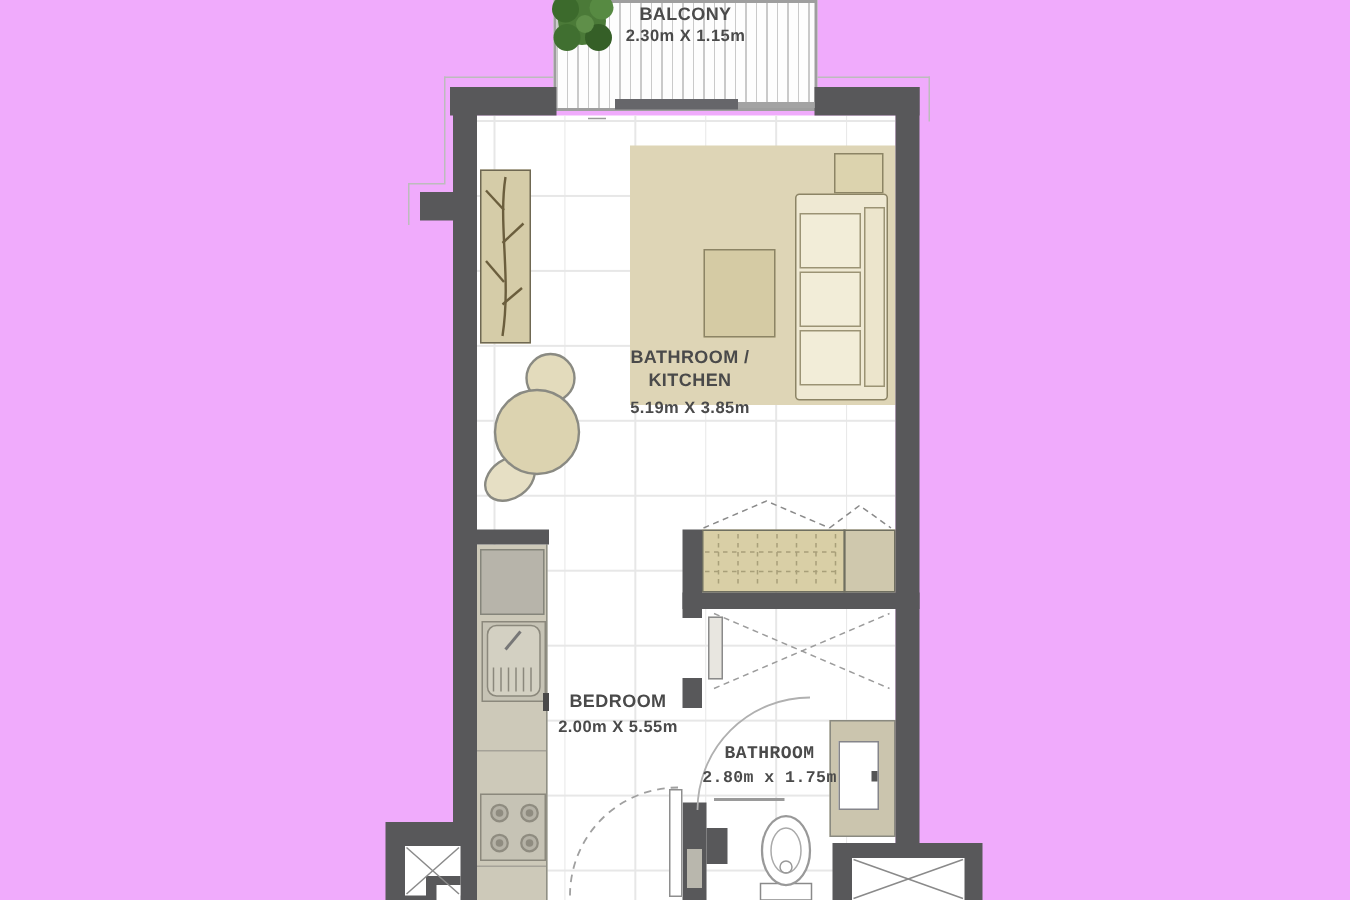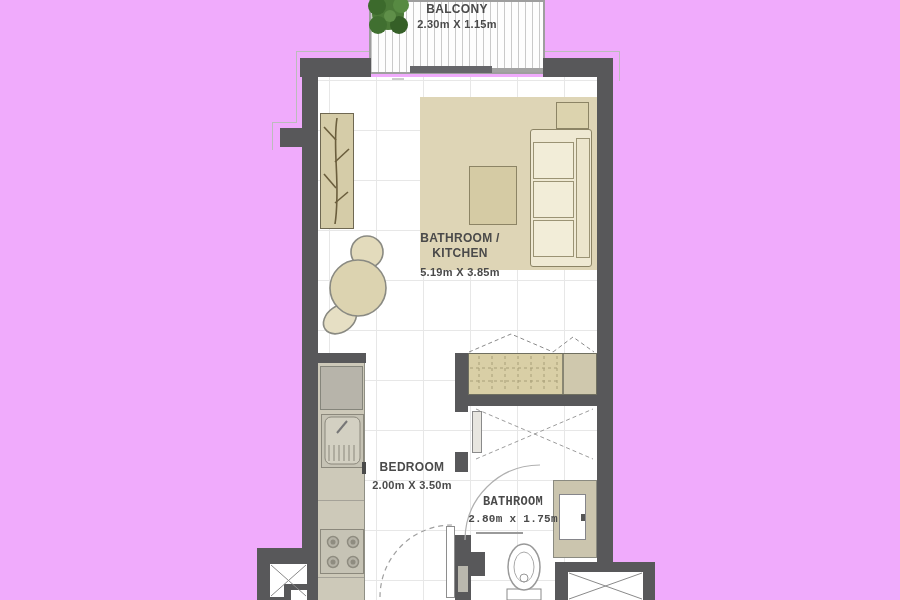--- a/index.html
+++ b/index.html
@@ -185,18 +185,18 @@
   </svg>
 
   <div class="label lbl12" style="left:369px;top:2px;width:176px;">BALCONY</div>
   <div class="label lbl11" style="left:369px;top:18px;width:176px;">2.30m X 1.15m</div>
 
   <div class="label lbl12" style="left:398px;top:231px;width:124px;">BATHROOM /</div>
   <div class="label lbl12" style="left:398px;top:246px;width:124px;">KITCHEN</div>
   <div class="label lbl11" style="left:398px;top:266px;width:124px;">5.19m X 3.85m</div>
 
   <div class="label lbl12" style="left:357px;top:460px;width:110px;">BEDROOM</div>
-  <div class="label lbl11" style="left:357px;top:479px;width:110px;">2.00m X 3.50m</div>
+  <div class="label lbl11" style="left:357px;top:479px;width:110px;">2.00m X 5.55m</div>
 
   <div class="label lbl12" style="left:462px;top:495px;width:102px;font-family:Liberation Mono, monospace;">BATHROOM</div>
   <div class="label lbl11" style="left:462px;top:513px;width:102px;font-family:Liberation Mono, monospace;">2.80m x 1.75m</div>
 
 </div>
 
 </body></html>

